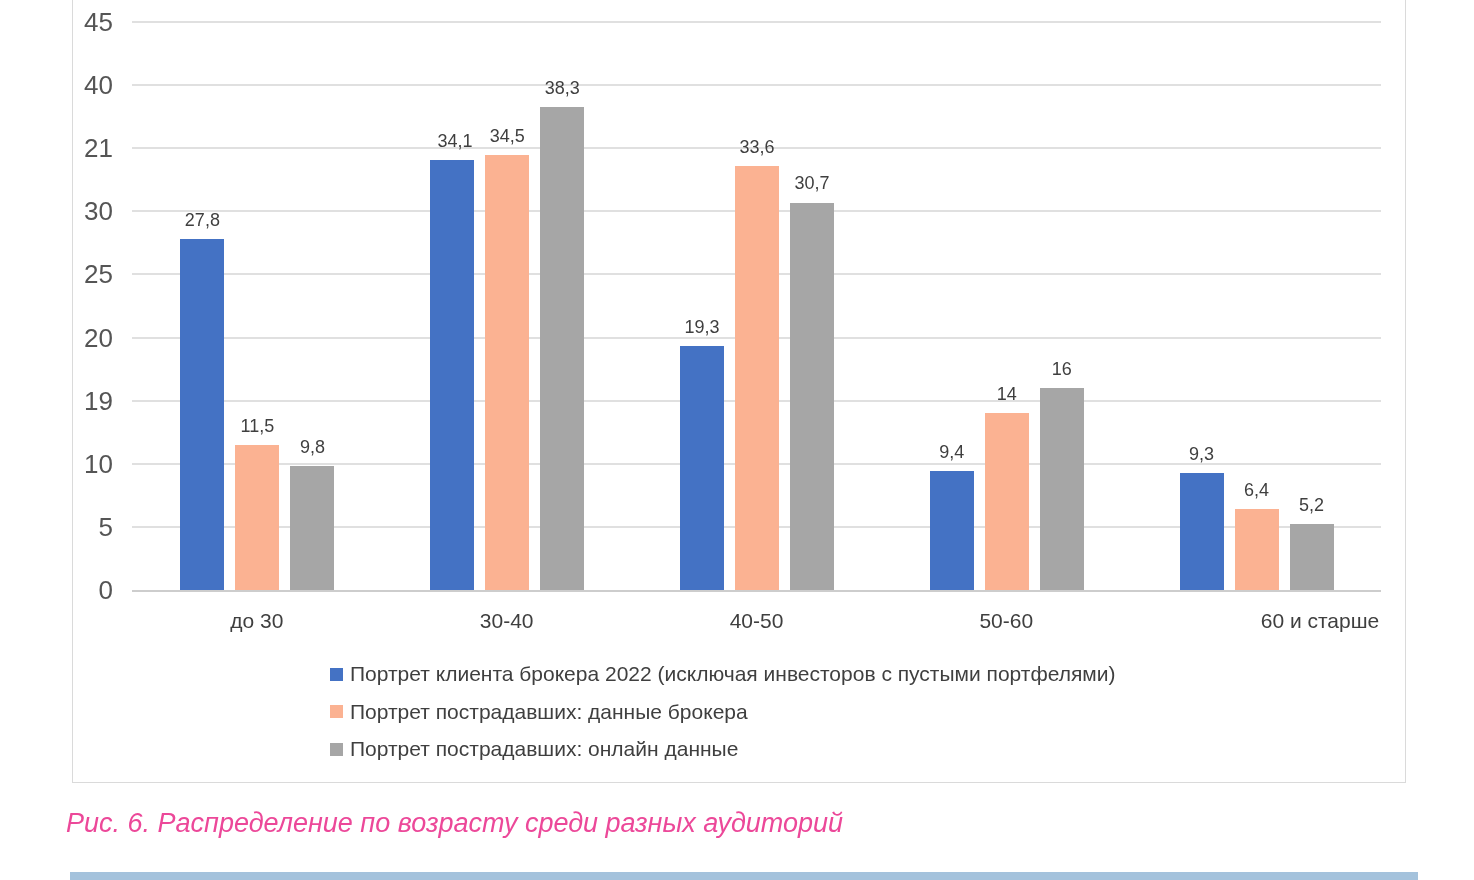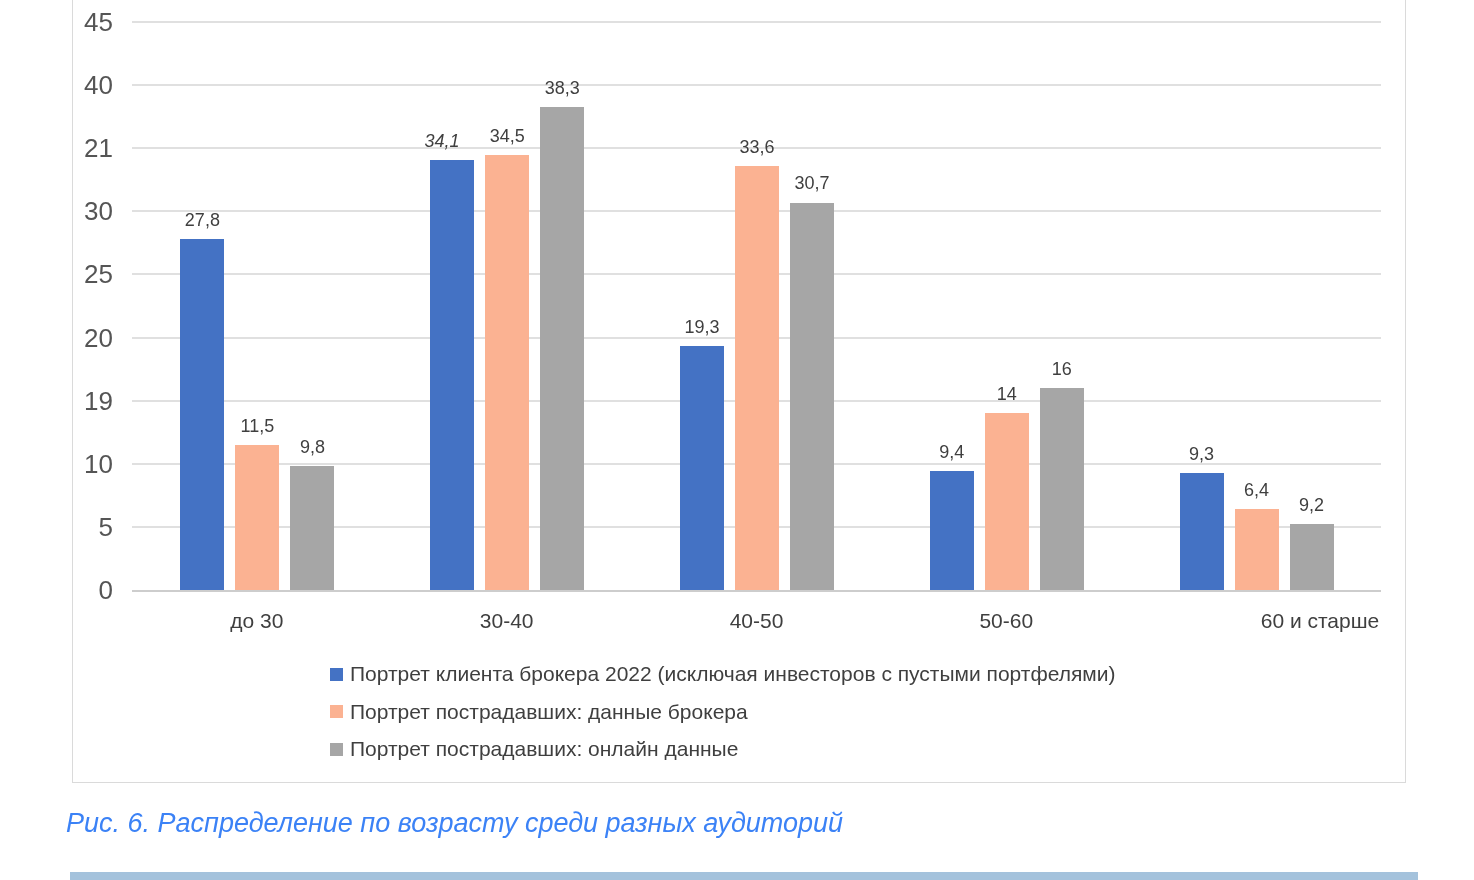--- a/index.html
+++ b/index.html
@@ -80,21 +80,21 @@
   }
   .legend-text {
     font-size: 21px;
     color: var(--labeltext, #3f3f3f);
   }
   .figure-caption {
     position: absolute;
     left: 66px; top: 808px;
     font-size: 27px;
     font-style: italic;
-    color: #3b82f6;
+    color: #ec4899;
     white-space: nowrap;
   }
   .bottom-divider {
     position: absolute;
     left: 70px; top: 872px;
     width: 1348px; height: 14px;
     background: var(--divider, #a4c2dc);
   }
 </style>
 </head>
@@ -108,21 +108,21 @@
       <div class="gridline" style="top: 377.667px;"></div>
       <div class="gridline" style="top: 314.556px;"></div>
       <div class="gridline" style="top: 251.444px;"></div>
       <div class="gridline" style="top: 188.333px;"></div>
       <div class="gridline" style="top: 125.222px;"></div>
       <div class="gridline" style="top: 62.1111px;"></div>
       <div class="gridline" style="top: -1px;"></div>
       <div class="bar" style="left: 48.4px; height: 350.898px; background: rgb(68, 114, 196);"></div>
       <div class="bar-value-label" style="left: 28.4px; top: 184.102px;">27,8</div>
       <div class="bar" style="left: 298.2px; height: 430.418px; background: rgb(68, 114, 196);"></div>
-      <div class="bar-value-label" style="left: 268px; top: 104.582px; font-style: italic;">34,1</div>
+      <div class="bar-value-label" style="left: 281px; top: 104.582px;">34,1</div>
       <div class="bar" style="left: 548px; height: 243.609px; background: rgb(68, 114, 196);"></div>
       <div class="bar-value-label" style="left: 528px; top: 291.391px;">19,3</div>
       <div class="bar" style="left: 797.8px; height: 118.649px; background: rgb(68, 114, 196);"></div>
       <div class="bar-value-label" style="left: 777.8px; top: 416.351px;">9,4</div>
       <div class="bar" style="left: 1047.6px; height: 117.387px; background: rgb(68, 114, 196);"></div>
       <div class="bar-value-label" style="left: 1027.6px; top: 417.613px;">9,3</div>
       <div class="bar" style="left: 103.4px; height: 145.156px; background: rgb(251, 178, 146);"></div>
       <div class="bar-value-label" style="left: 83.4px; top: 389.844px;">11,5</div>
       <div class="bar" style="left: 353.2px; height: 435.467px; background: rgb(251, 178, 146);"></div>
       <div class="bar-value-label" style="left: 333.2px; top: 99.5333px;">34,5</div>
@@ -134,21 +134,21 @@
       <div class="bar-value-label" style="left: 1082.6px; top: 454.218px;">6,4</div>
       <div class="bar" style="left: 158.4px; height: 123.698px; background: rgb(166, 166, 166);"></div>
       <div class="bar-value-label" style="left: 138.4px; top: 411.302px;">9,8</div>
       <div class="bar" style="left: 408.2px; height: 483.431px; background: rgb(166, 166, 166);"></div>
       <div class="bar-value-label" style="left: 388.2px; top: 51.5689px;">38,3</div>
       <div class="bar" style="left: 658px; height: 387.502px; background: rgb(166, 166, 166);"></div>
       <div class="bar-value-label" style="left: 638px; top: 147.498px;">30,7</div>
       <div class="bar" style="left: 907.8px; height: 201.956px; background: rgb(166, 166, 166);"></div>
       <div class="bar-value-label" style="left: 887.8px; top: 333.044px;">16</div>
       <div class="bar" style="left: 1157.6px; height: 65.6356px; background: rgb(166, 166, 166);"></div>
-      <div class="bar-value-label" style="left: 1137.6px; top: 469.364px;">9,2</div>
+      <div class="bar-value-label" style="left: 1137.6px; top: 469.364px;">5,2</div>
     </div>
   <div id="yticks">
       <div class="y-tick" style="top: 576px;">0</div>
       <div class="y-tick" style="top: 512.889px;">5</div>
       <div class="y-tick" style="top: 449.778px;">10</div>
       <div class="y-tick" style="top: 386.667px;">19</div>
       <div class="y-tick" style="top: 323.556px;">20</div>
       <div class="y-tick" style="top: 260.444px;">25</div>
       <div class="y-tick" style="top: 197.333px;">30</div>
       <div class="y-tick" style="top: 134.222px;">21</div>

